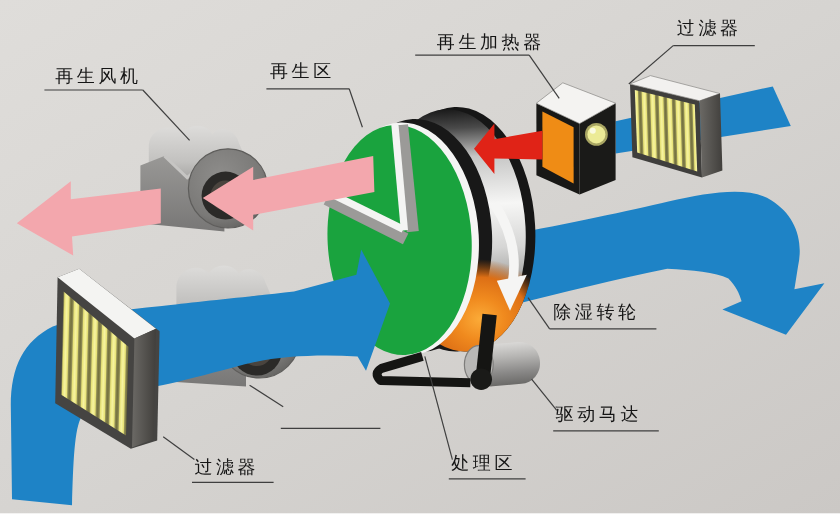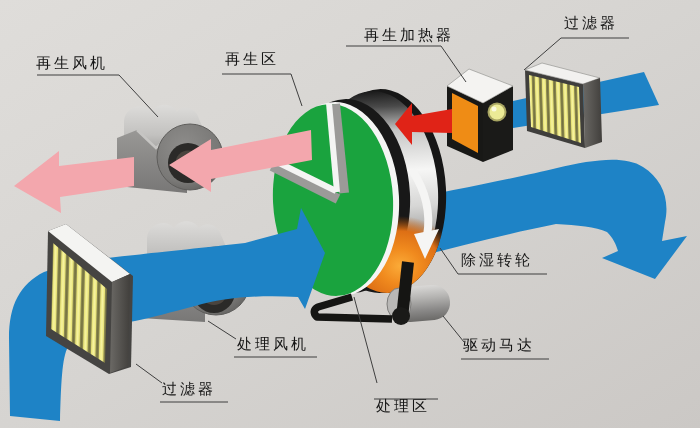--- a/index.html
+++ b/index.html
@@ -177,22 +177,21 @@
     <line x1="464" y1="342" x2="443" y2="316"></line>
     <line x1="374" y1="399" x2="438" y2="399"></line>
     <line x1="377" y1="383" x2="354" y2="297"></line>
     <line x1="234" y1="357" x2="317" y2="357"></line>
     <line x1="236" y1="339" x2="208" y2="321"></line>
     <line x1="160" y1="402" x2="228" y2="402"></line>
     <line x1="162" y1="383" x2="136" y2="364"></line>
   </g>
 </svg>
 
-<div class="lbl" style="left:36px;top:54px">再生风机</div>
+<div class="lbl" style="left:46px;top:54px">再生风机</div>
 <div class="lbl" style="left:225px;top:50px">再生区</div>
 <div class="lbl" style="left:364px;top:26px">再生加热器</div>
 <div class="lbl" style="left:564px;top:14px">过滤器</div>
 <div class="lbl" style="left:463px;top:336px">驱动马达</div>
 <div class="lbl" style="left:461px;top:251px">除湿转轮</div>
-<div class="lbl" style="left:376px;top:397px">处理区</div>
-<div class="lbl" style="left:237px;top:335px">处理风机</div>
+<div class="lbl" style="left:376px;top:377px">处理区</div>
 <div class="lbl" style="left:162px;top:380px">过滤器</div>
 </div>
 
 </body></html>

